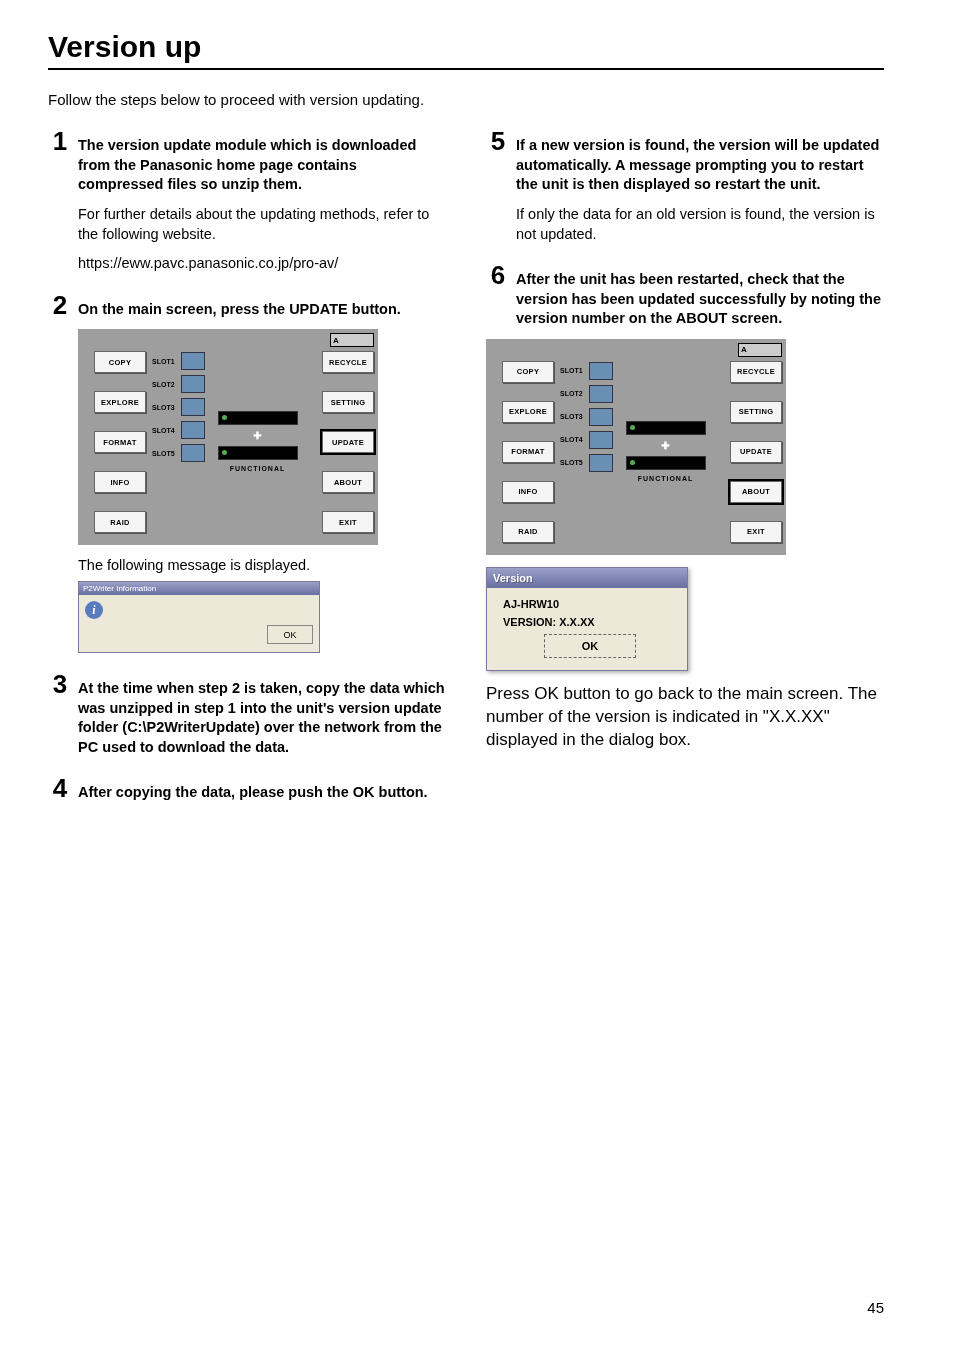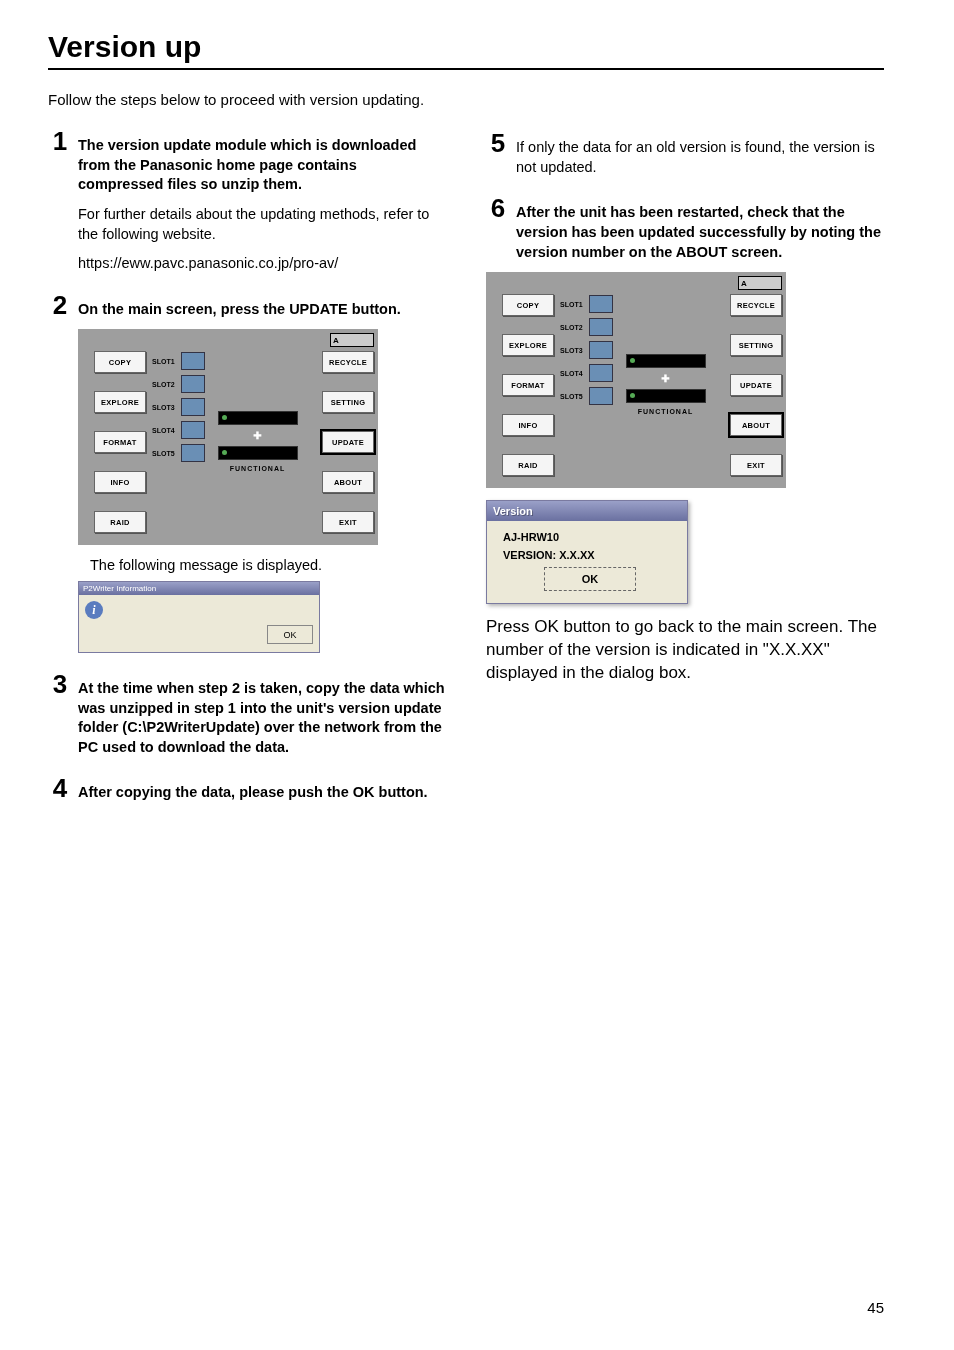--- a/index.html
+++ b/index.html
@@ -53,21 +53,21 @@
   .step-body {
     flex: 1;
     font-size: 14.5px;
     line-height: 1.35;
   }
   .step-body b { font-weight: bold; }
   .step-body .sub {
     font-weight: normal;
     margin-top: 10px;
   }
-  .indent { margin-left: 42px; }
+  .indent { margin-left: 30px; }
 
   
   .screen {
     width: 300px;
     margin: 10px 0 12px 30px;
     background: #9e9e9e;
     padding: 4px 4px 12px 4px;
     box-sizing: border-box;
   }
   .screen-top {
@@ -289,20 +289,21 @@
       </div>
 
     </div>
 
     <div class="col">
 
       <div class="step">
         <div class="step-head">
           <div class="step-num">5</div>
           <div class="step-body">
+            <b>If a new version is found, the version will be updated automatically.  A message prompting you to restart the unit is then displayed so restart the unit.</b>
             <div class="sub">If only the data for an old version is found, the version is not updated.</div>
           </div>
         </div>
       </div>
 
       <div class="step">
         <div class="step-head">
           <div class="step-num">6</div>
           <div class="step-body">
             <b>After the unit has been restarted, check that the version has been updated successfully by noting the version number on the ABOUT screen.</b>

